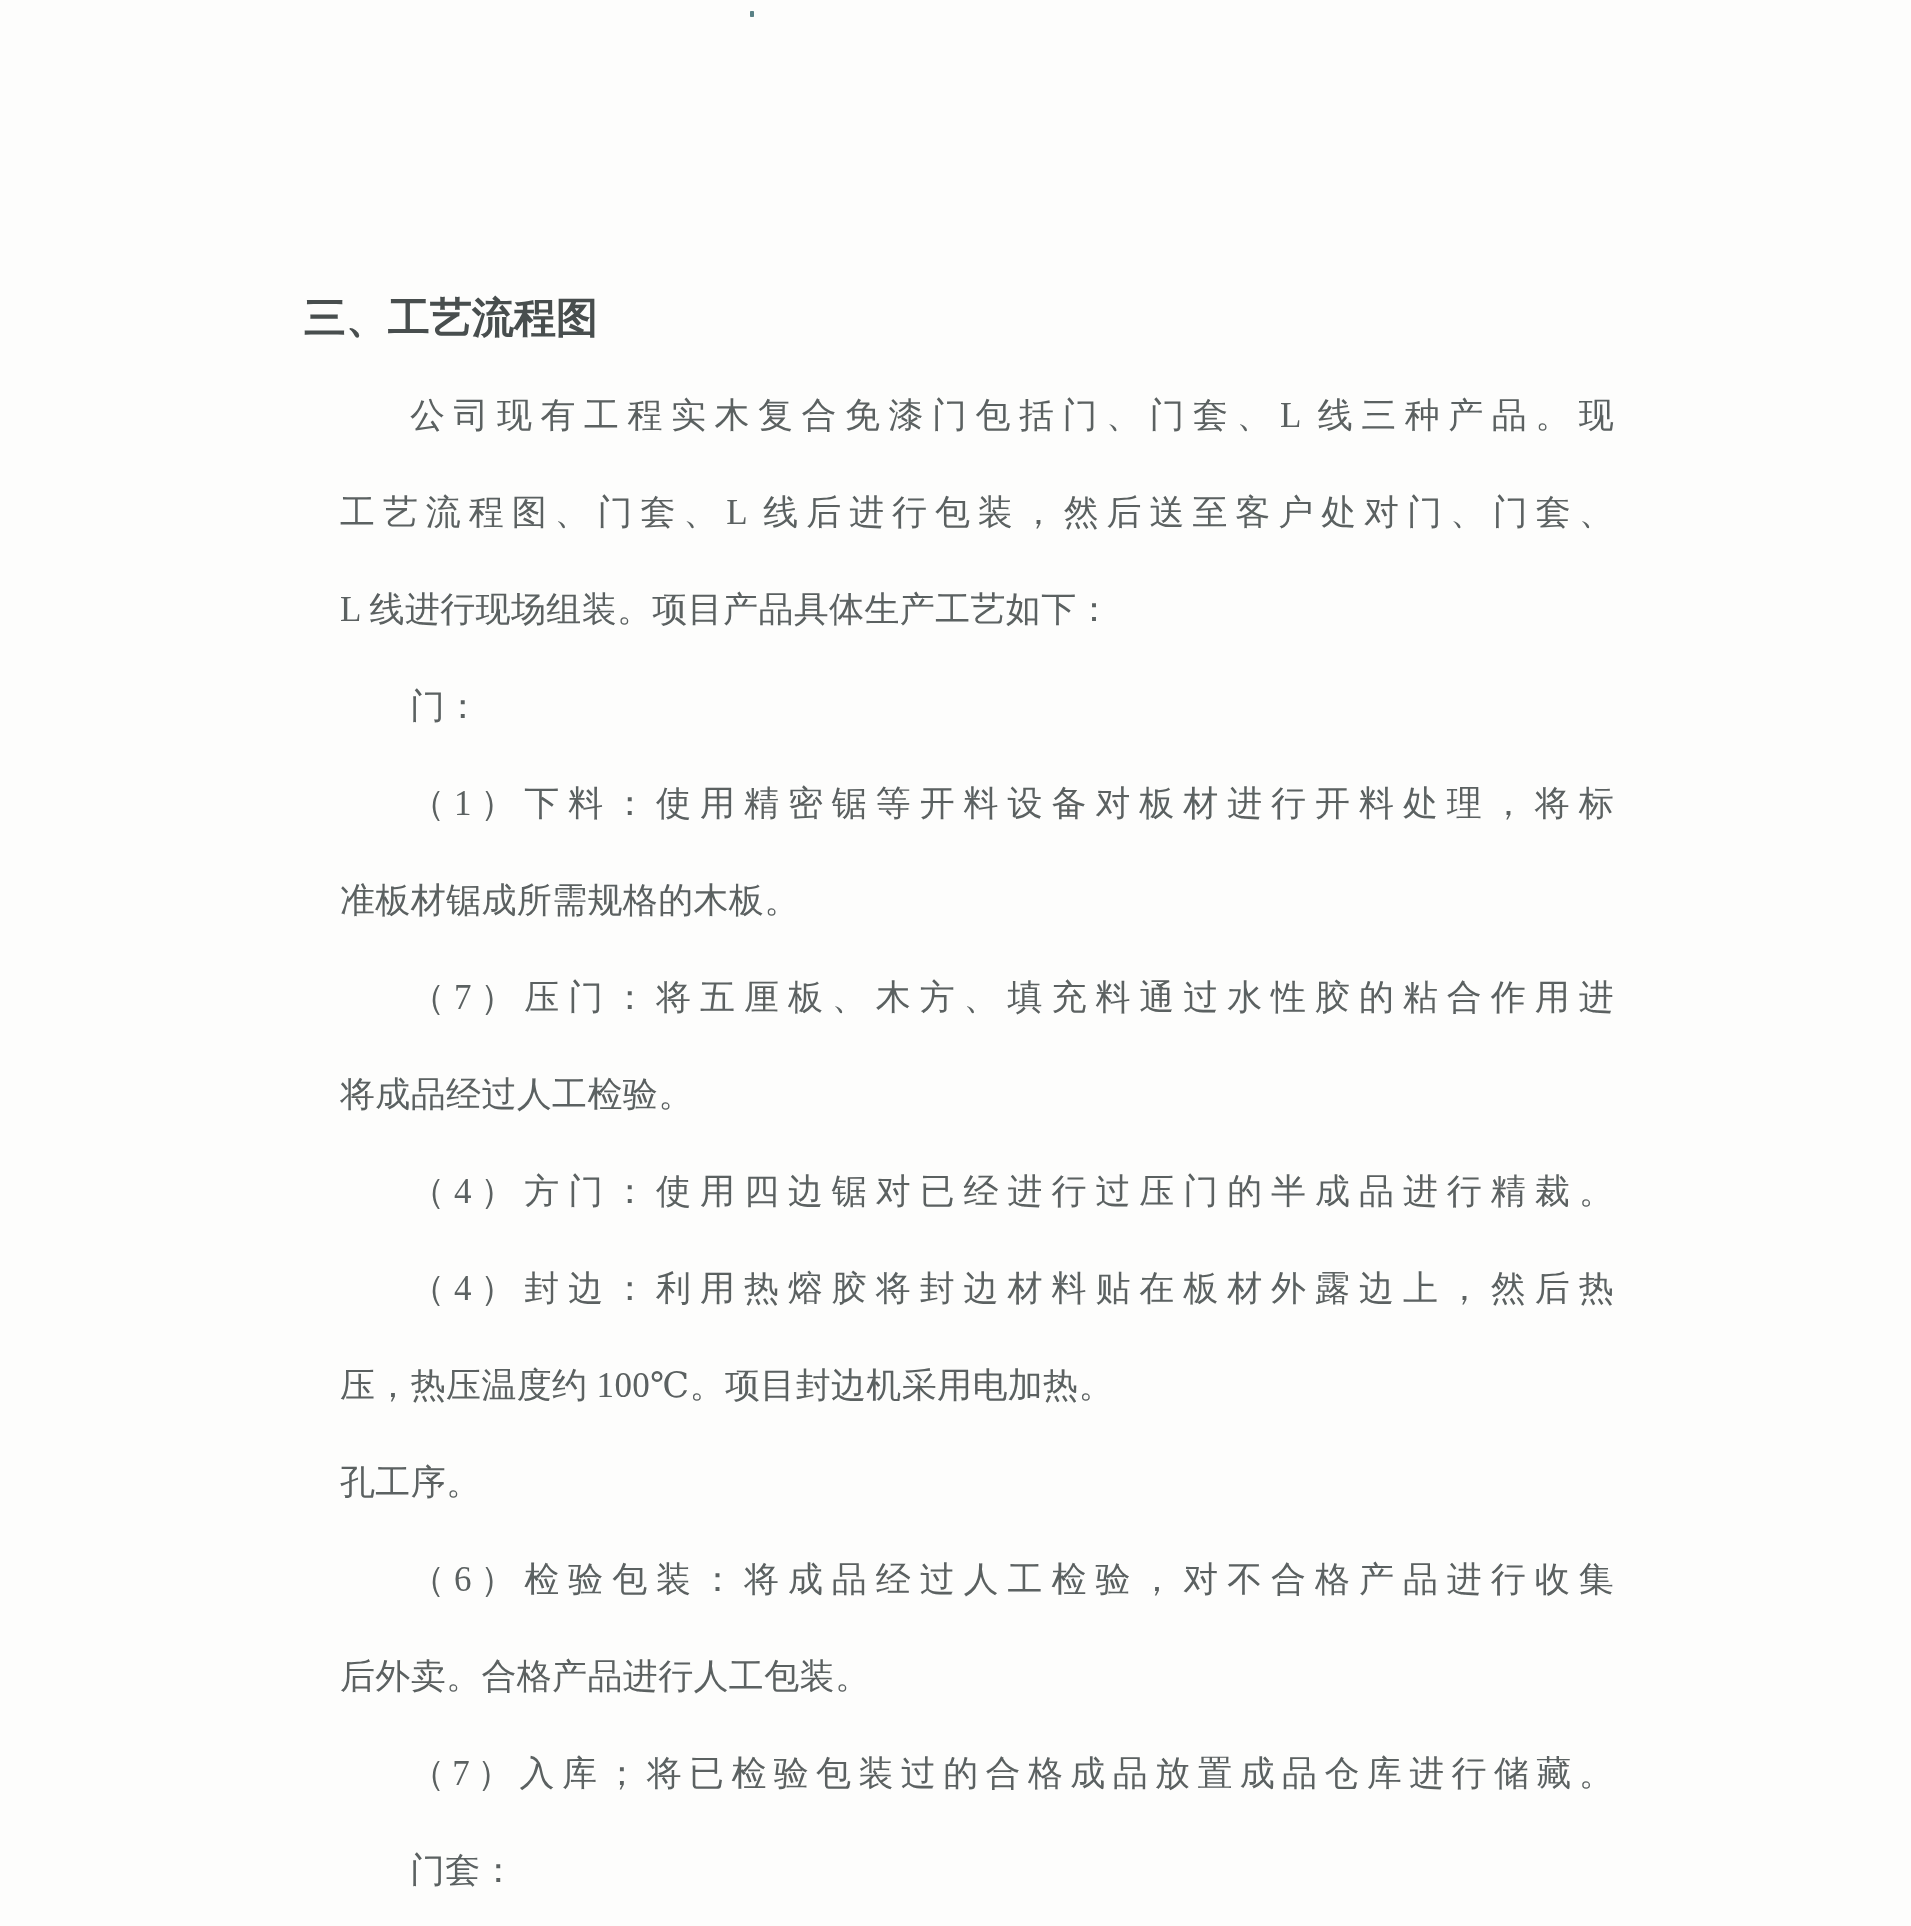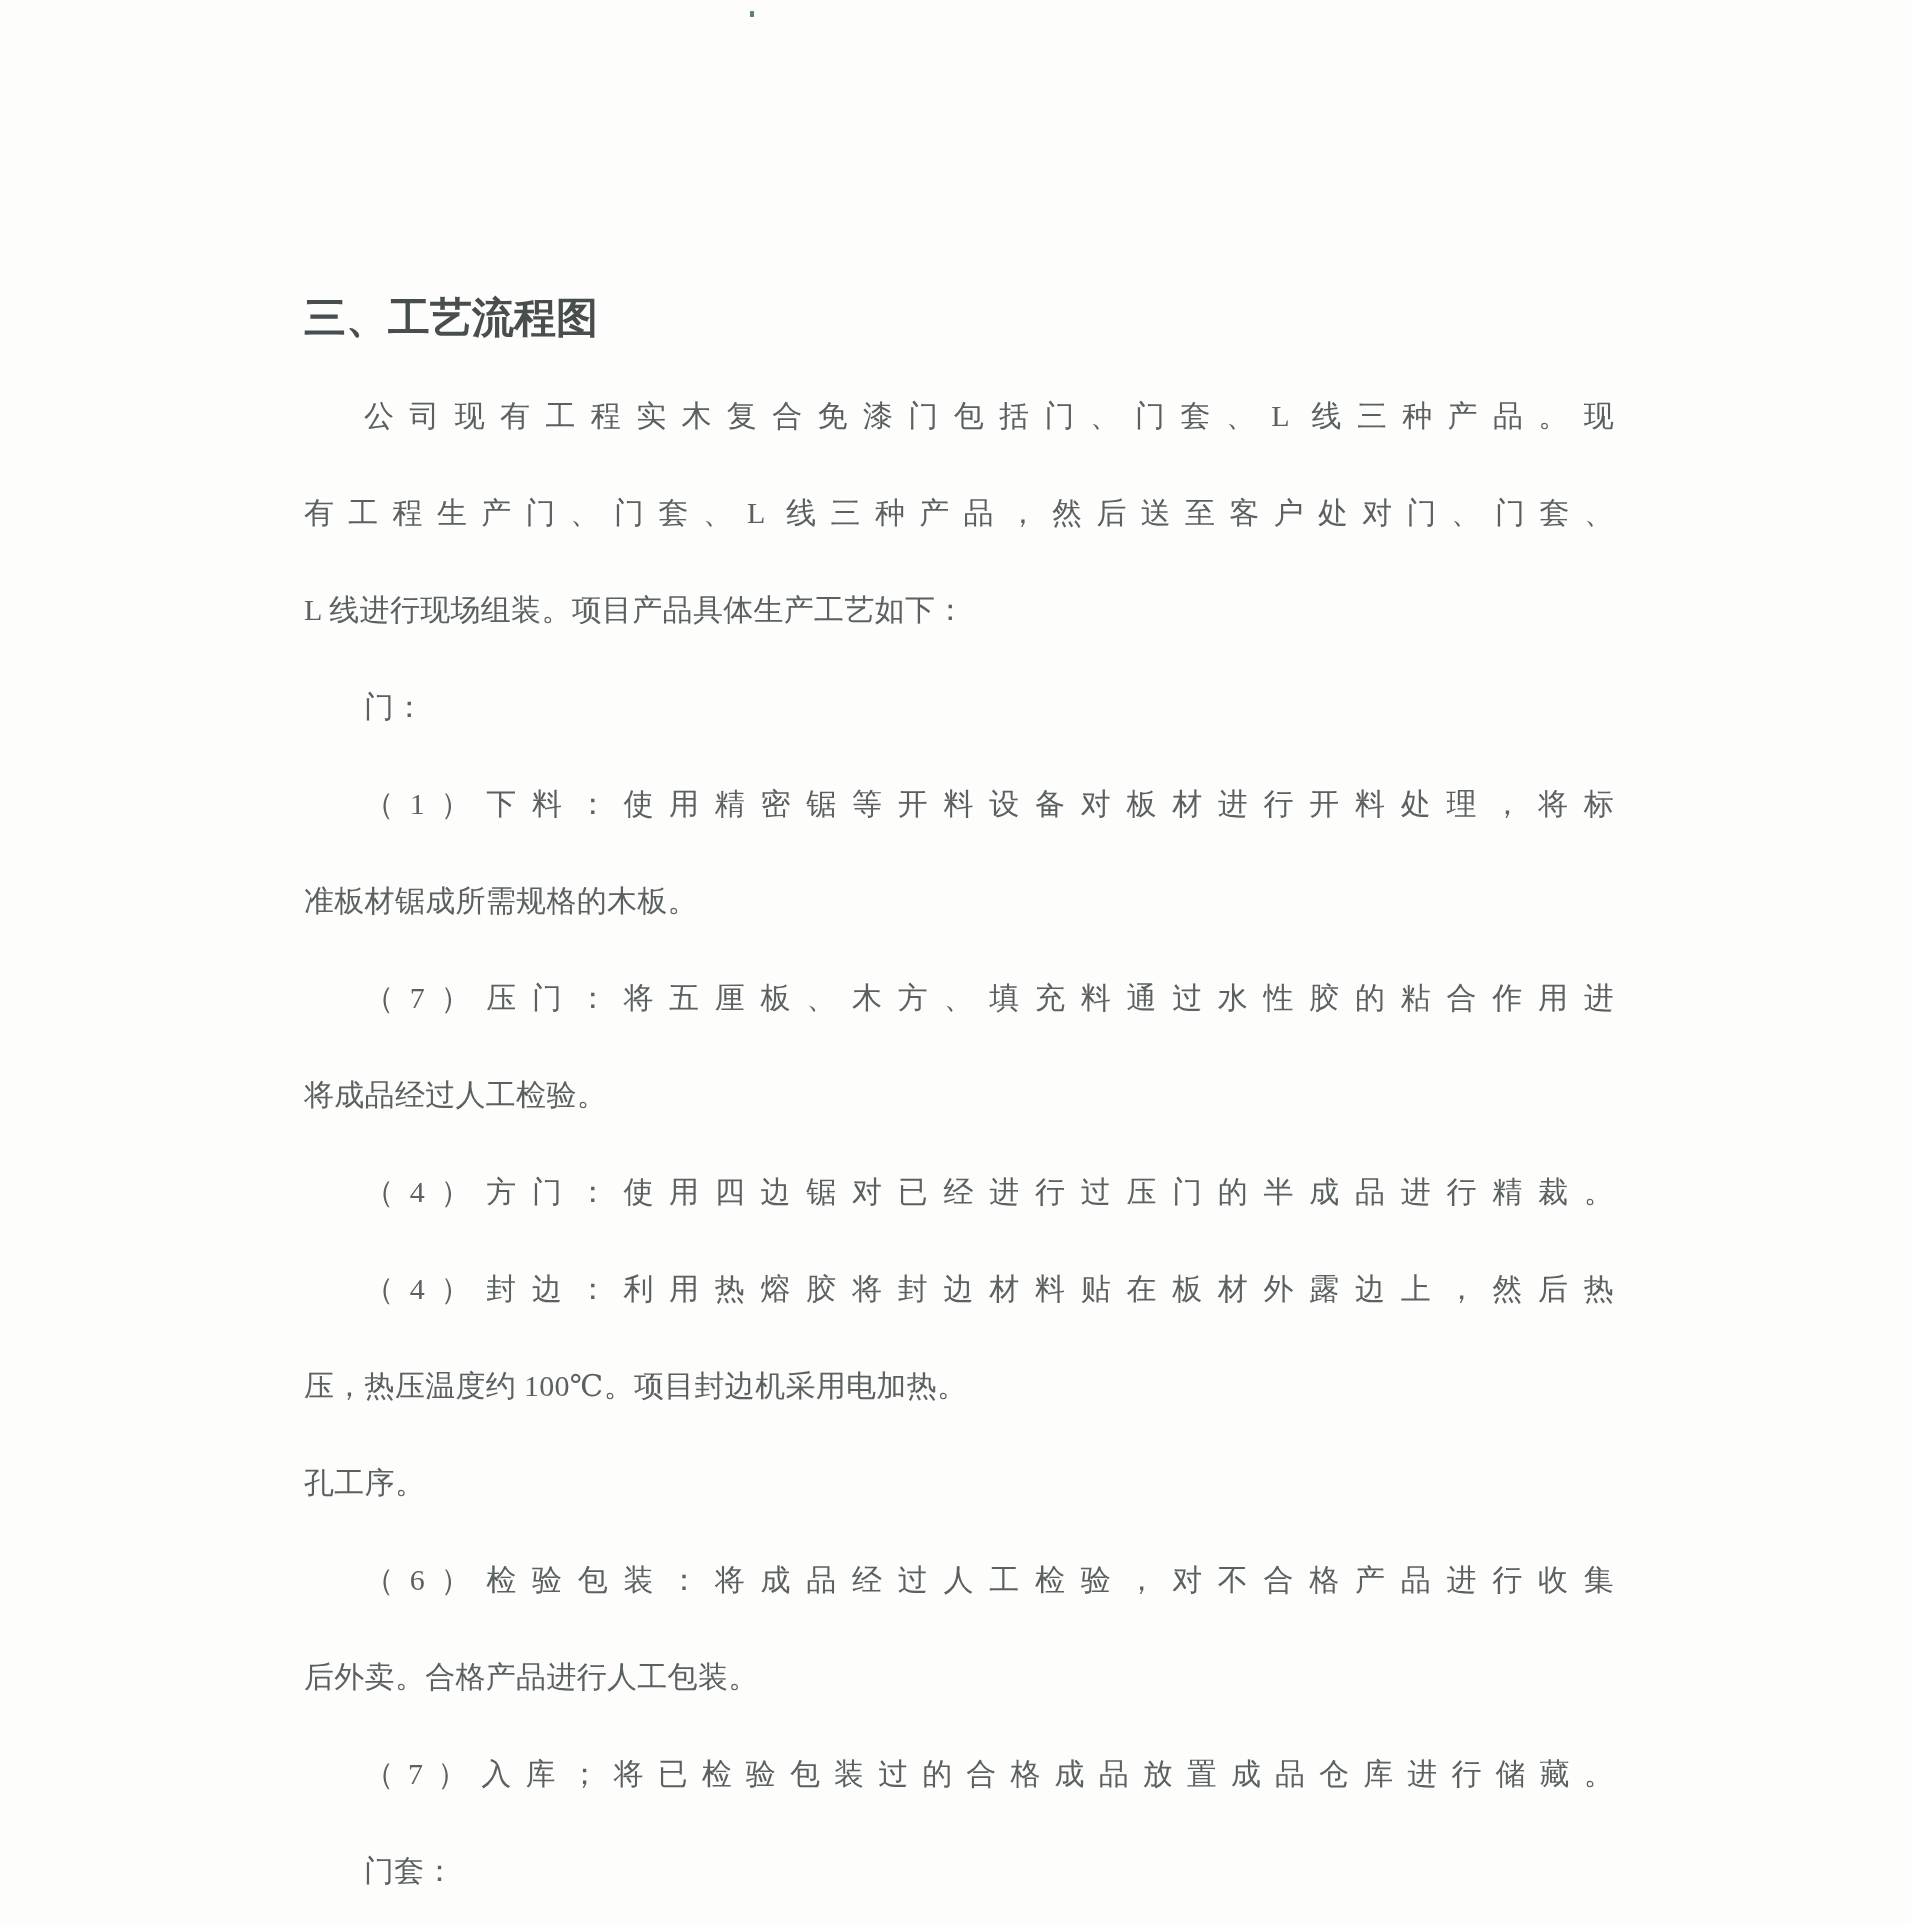--- a/index.html
+++ b/index.html
@@ -18,25 +18,26 @@
     color:var(--ink);
     overflow:hidden;
   }
   .textblock{
     position:absolute;
     left:304px;
     top:270px;
     width:1310px;
   }
   .line{
-    font-size:30px;
+    font-size:35px;
     line-height:97px;
     height:97px;
     letter-spacing:0.01em;
     text-align:left;
+    margin-left:36px;
   }
   .line.indent{ text-indent:2em; }
   .line.stretch{
     text-align:justify;
     text-align-last:justify;
   }
   .heading{
     font-size:42px;
     line-height:97px;
     height:97px;
@@ -53,21 +54,21 @@
 </style>
 </head>
 <body>
 
 <div class="page">
 
   <div class="textblock">
     <div class="heading">三、工艺流程图</div>
 
     <div class="line indent stretch">公司现有工程实木复合免漆门包括门、门套、L 线三种产品。现</div>
-    <div class="line stretch">有工程生产门、门套、L 线三种产品，然后送至客户处对门、门套、</div>
+    <div class="line stretch">工艺流程图、门套、L 线后进行包装，然后送至客户处对门、门套、</div>
     <div class="line">L 线进行现场组装。项目产品具体生产工艺如下：</div>
     <div class="line indent">门：</div>
     <div class="line indent stretch">（1）下料：使用精密锯等开料设备对板材进行开料处理，将标</div>
     <div class="line">准板材锯成所需规格的木板。</div>
     <div class="line indent stretch">（7）压门：将五厘板、木方、填充料通过水性胶的粘合作用进</div>
     <div class="line">将成品经过人工检验。</div>
     <div class="line indent stretch">（4）方门：使用四边锯对已经进行过压门的半成品进行精裁。</div>
     <div class="line indent stretch">（4）封边：利用热熔胶将封边材料贴在板材外露边上，然后热</div>
     <div class="line">压，热压温度约 100℃。项目封边机采用电加热。</div>
     <div class="line">孔工序。</div>

